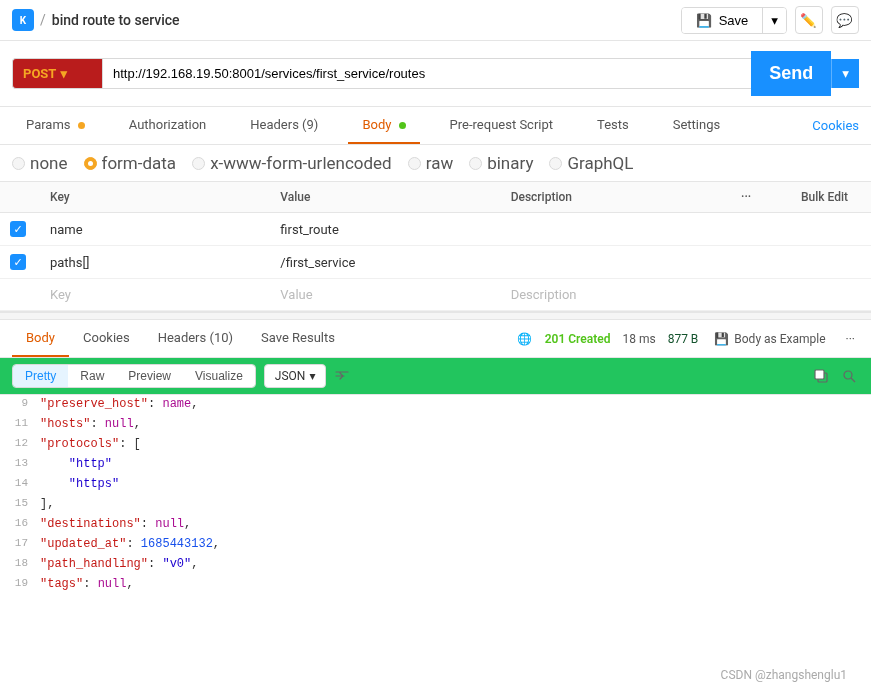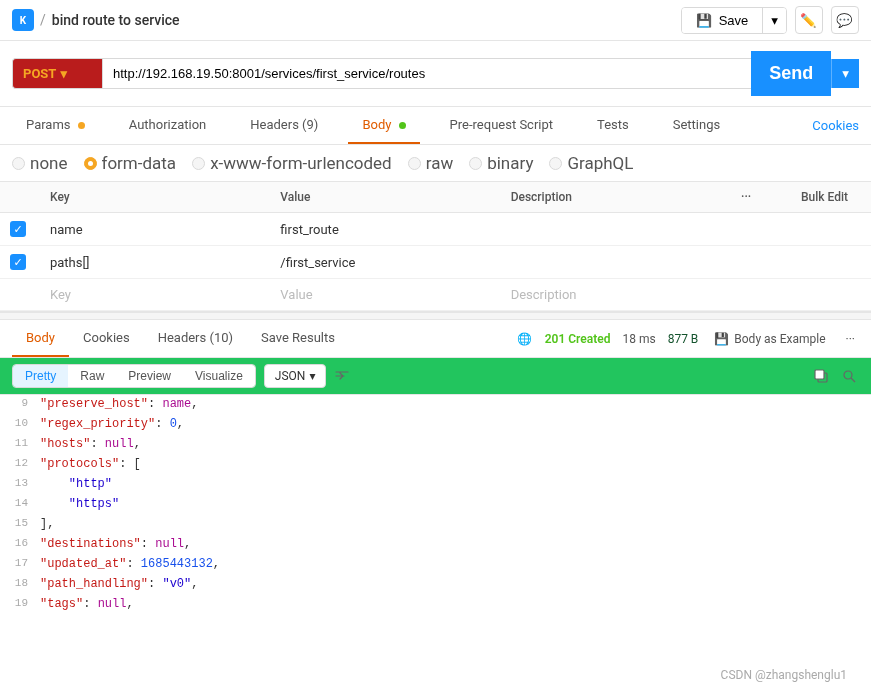--- a/index.html
+++ b/index.html
@@ -279,24 +279,20 @@
     </button>
   </div>
 </div>
 
 <div class="code-view" id="code-view">
     <div class="code-line">
       <span class="line-num">9</span>
       <span class="line-content"><span class="key-color">"preserve_host"</span>: <span class="bool-color">name</span>,</span>
     </div>
     <div class="code-line">
-      <span class="line-num">10</span>
-      <span class="line-content"><span class="key-color">"regex_priority"</span>: <span class="num-color">0</span>,</span>
-    </div>
-    <div class="code-line">
       <span class="line-num">11</span>
       <span class="line-content"><span class="key-color">"hosts"</span>: <span class="bool-color">null</span>,</span>
     </div>
     <div class="code-line">
       <span class="line-num">12</span>
       <span class="line-content"><span class="key-color">"protocols"</span>: [</span>
     </div>
     <div class="code-line">
       <span class="line-num">13</span>
       <span class="line-content">    <span class="str-color">"http"</span></span>

